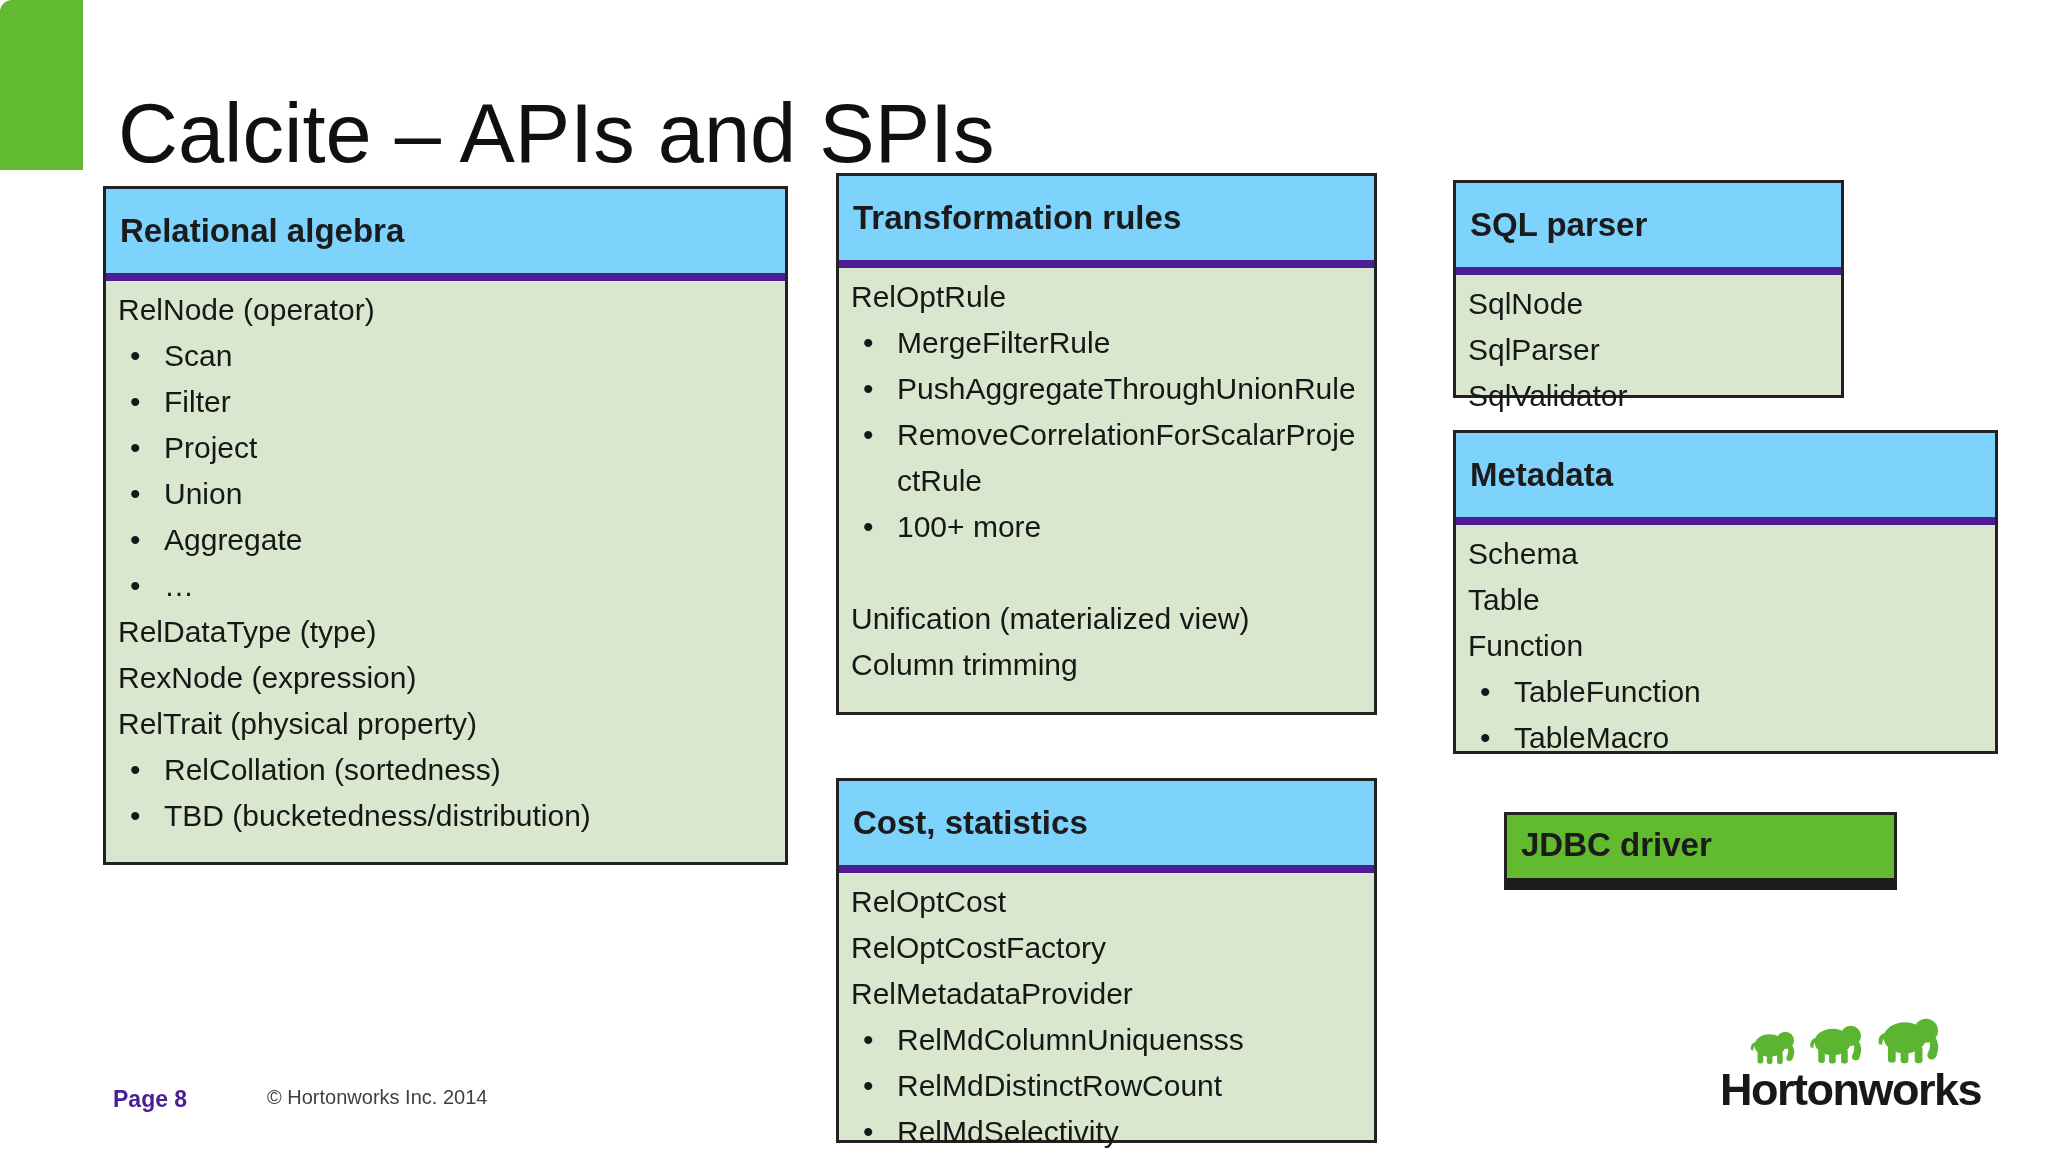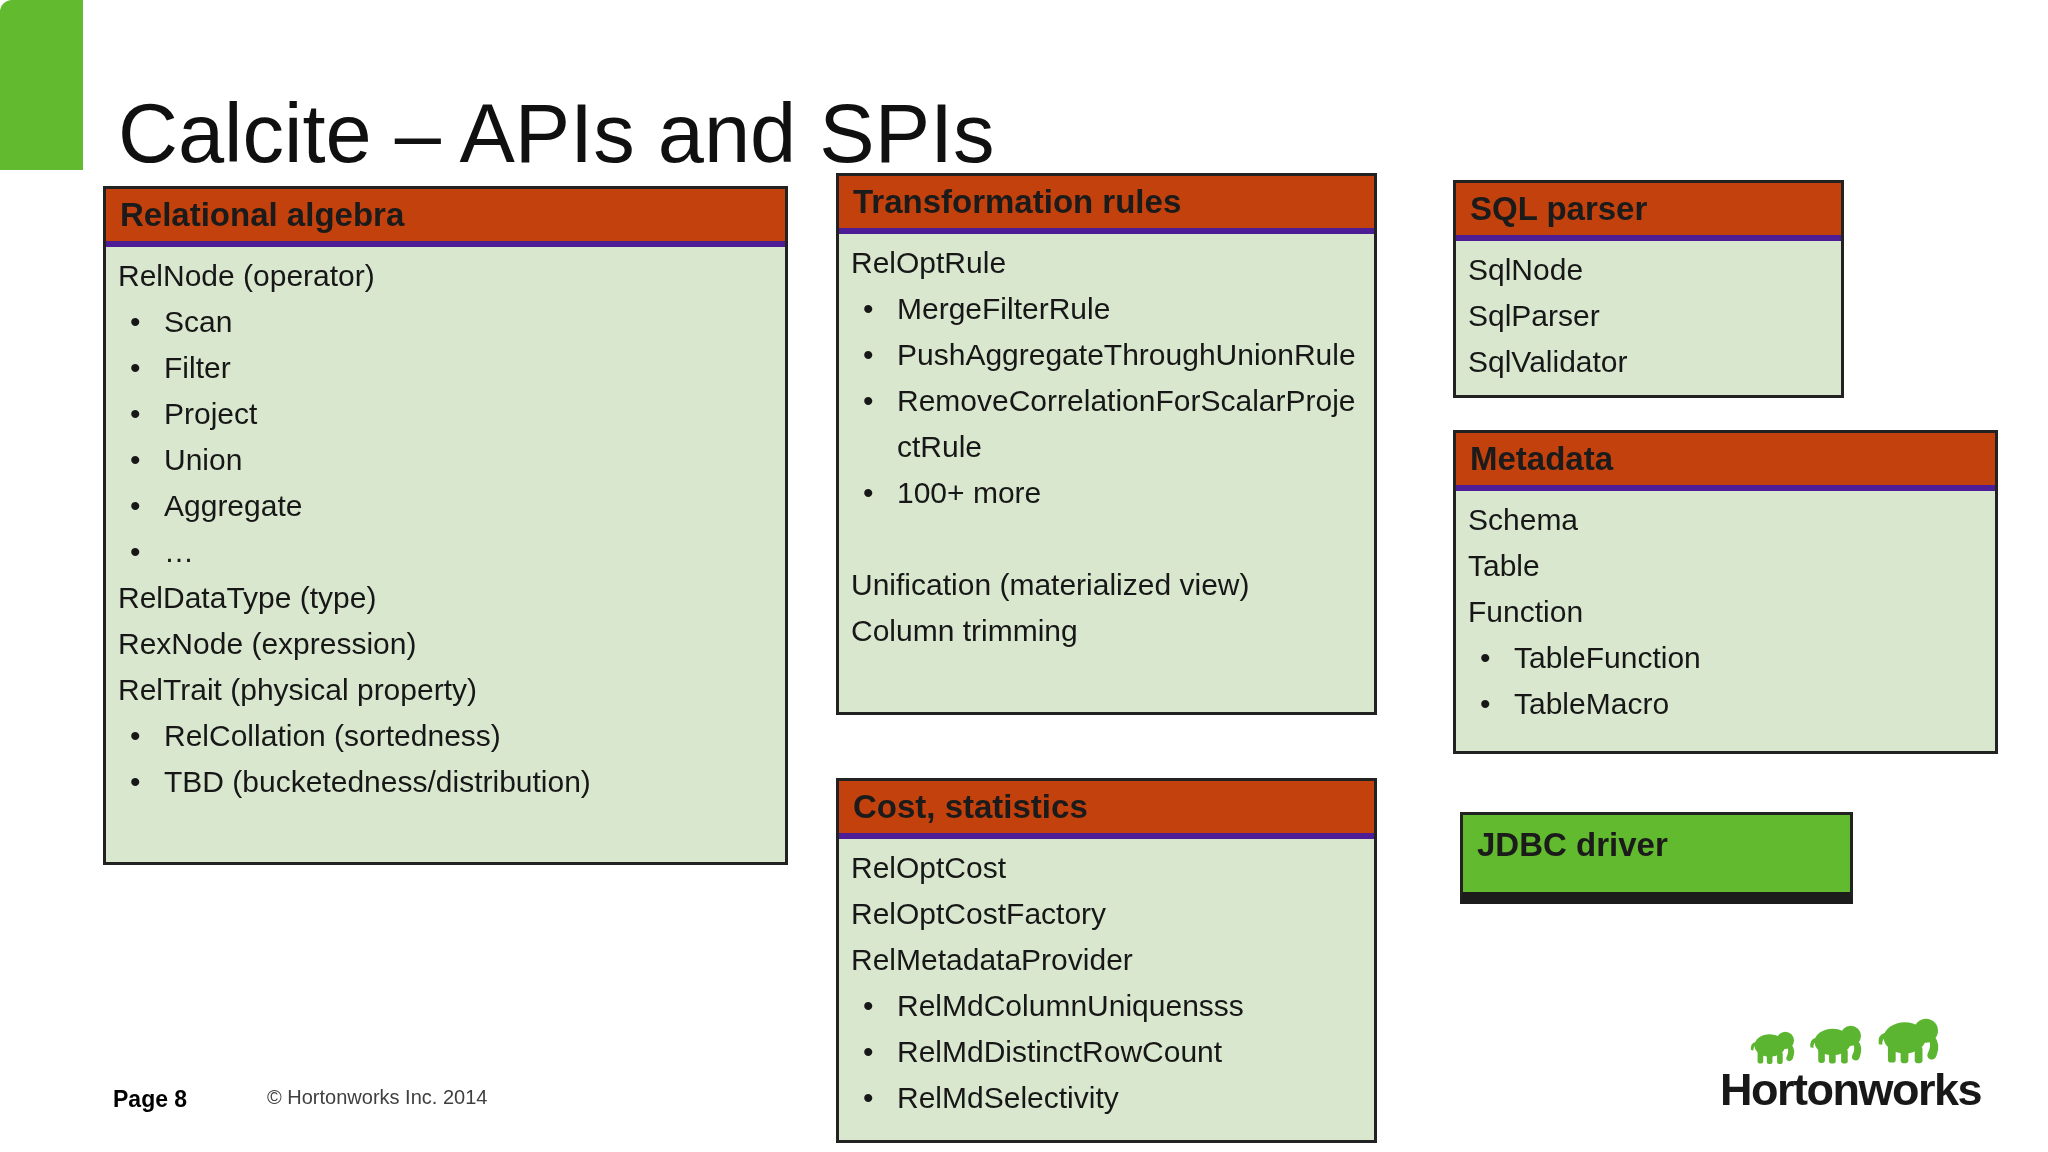--- a/index.html
+++ b/index.html
@@ -10,44 +10,44 @@
   .accent-bar{position:absolute;left:0;top:0;width:83px;height:170px;background:#62ba2e;}
   .slide-title{
     position:absolute;left:118px;top:30px;font-size:83px;font-weight:400;
     color:#101010;letter-spacing:0;white-space:nowrap;
   }
   .panel{
     position:absolute;box-sizing:border-box;background:#d9e7cf;
     border:3px solid #222222;
   }
   .panel-header{
-    box-sizing:border-box;height:58px;background:#c2410c;
-    border-bottom:6px solid #4c1d95;display:flex;align-items:center;
+    box-sizing:border-box;height:92px;background:#7dd3fc;
+    border-bottom:8px solid #4c1d95;display:flex;align-items:center;
     padding:0 14px;font-size:33px;font-weight:700;color:#1b1b1b;white-space:nowrap;
   }
   .panel-body{
     box-sizing:border-box;padding:6px 6px 0 8px;font-size:30px;line-height:46px;color:#171717;
   }
   .line{min-height:46px;padding-left:4px;}
   .line.bullet{position:relative;padding-left:50px;}
   .line.bullet::before{content:"•";position:absolute;left:16px;top:0;}
   .line.breakable{word-break:break-all;overflow-wrap:anywhere;}
   
   .panel.header-only{background:#62ba2e;border:3px solid #222222;border-bottom:12px solid #1c1c1c;}
   .panel.header-only .panel-header{border-bottom:none;background:transparent;height:60px;}
   
   .p-relational{left:103px;top:186px;width:685px;height:679px;}
   .p-transform{left:836px;top:173px;width:541px;height:542px;}
   .p-cost{left:836px;top:778px;width:541px;height:365px;}
   .p-sql{left:1453px;top:180px;width:391px;height:218px;}
   .p-meta{left:1453px;top:430px;width:545px;height:324px;}
-  .p-jdbc{left:1460px;top:812px;width:393px;height:92px;}
+  .p-jdbc{left:1504px;top:812px;width:393px;height:78px;}
   
   .footer-page{
-    position:absolute;left:113px;top:1086px;font-size:23px;font-weight:700;color:#000000;
+    position:absolute;left:113px;top:1086px;font-size:23px;font-weight:700;color:#4c1d95;
   }
   .footer-copy{
     position:absolute;left:267px;top:1086px;font-size:20px;font-weight:400;color:#404040;
   }
   
   .logo{position:absolute;left:1700px;top:1010px;width:250px;height:110px;margin-left:20px;}
   .logo-elephants{display:flex;align-items:flex-end;gap:7px;height:56px;margin-left:28px;}
   .logo-elephants svg{display:block;fill:#5cb531;}
   .logo-text{
     font-size:45px;font-weight:700;color:#181818;letter-spacing:-1.5px;margin-top:-2px;white-space:nowrap;

